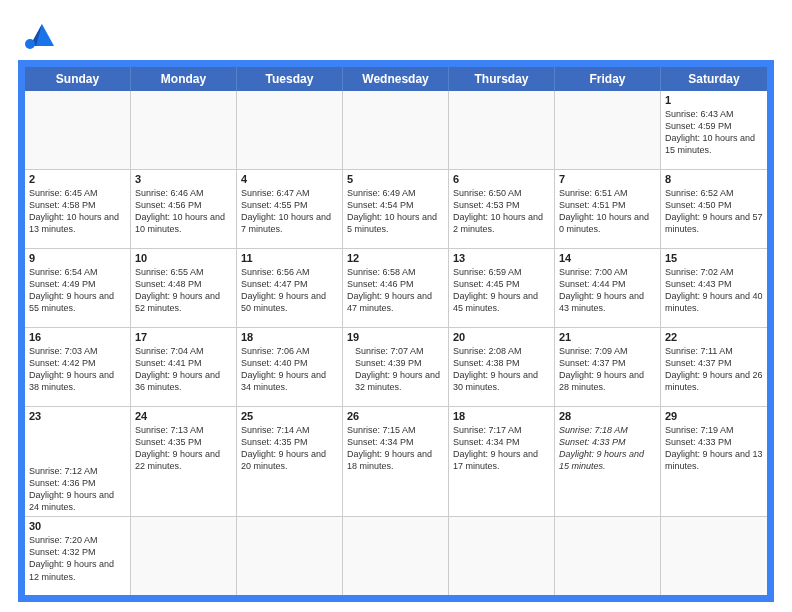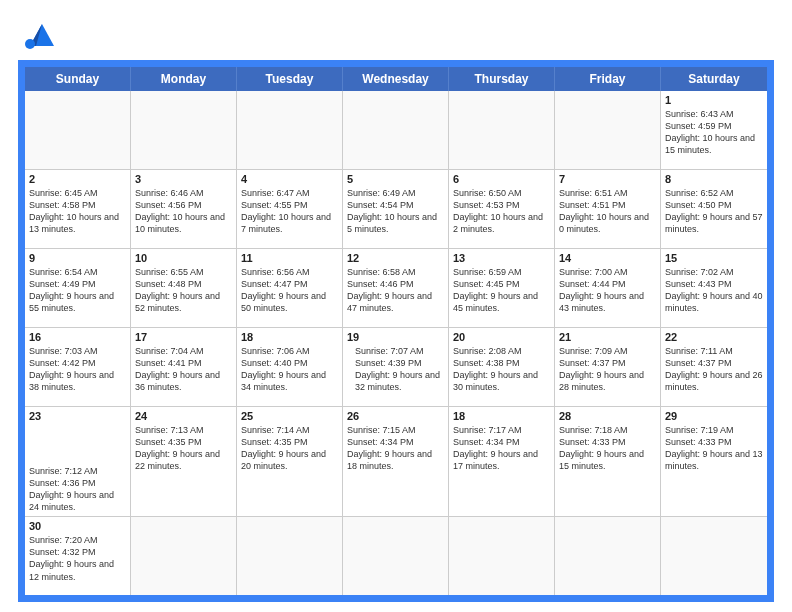--- a/index.html
+++ b/index.html
@@ -316,21 +316,21 @@
 Daylight: 9 hours and 18 minutes.</div>
           </div>
           <div class="cal-cell">
             <div class="day-num">18</div>
             <div class="cell-info" style="white-space: pre-line;">Sunrise: 7:17 AM
 Sunset: 4:34 PM
 Daylight: 9 hours and 17 minutes.</div>
           </div>
           <div class="cal-cell">
             <div class="day-num">28</div>
-            <div class="cell-info" style="white-space: pre-line;">Sunrise: 7:18 AM
+            <div class="cell-info" style="white-space: pre-line; font-style: italic;">Sunrise: 7:18 AM
 Sunset: 4:33 PM
 Daylight: 9 hours and 15 minutes.</div>
           </div>
           <div class="cal-cell">
             <div class="day-num">29</div>
             <div class="cell-info" style="white-space: pre-line;">Sunrise: 7:19 AM
 Sunset: 4:33 PM
 Daylight: 9 hours and 13 minutes.</div>
           </div>
         </div>

